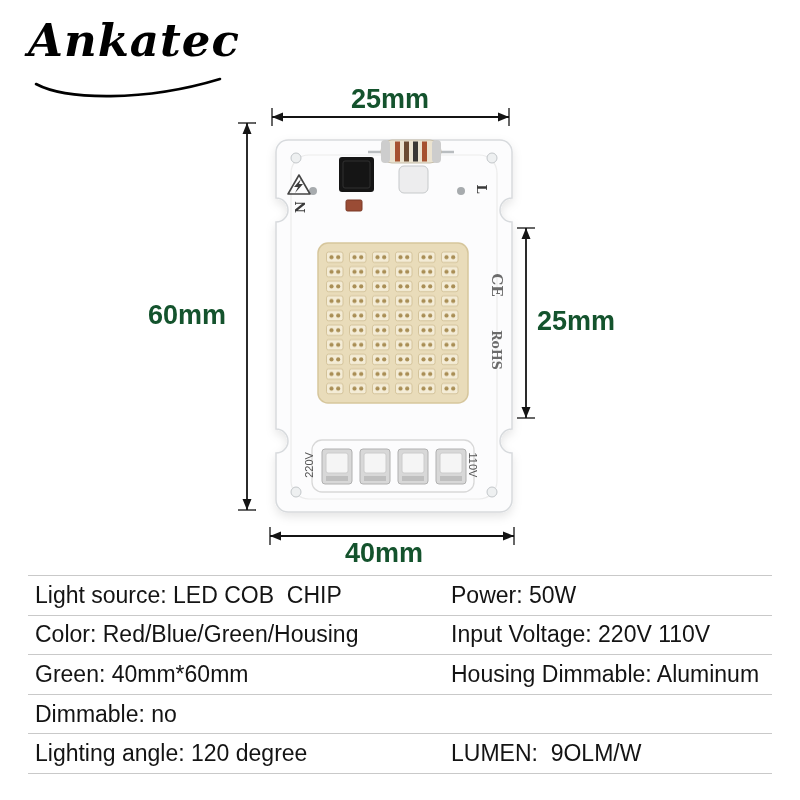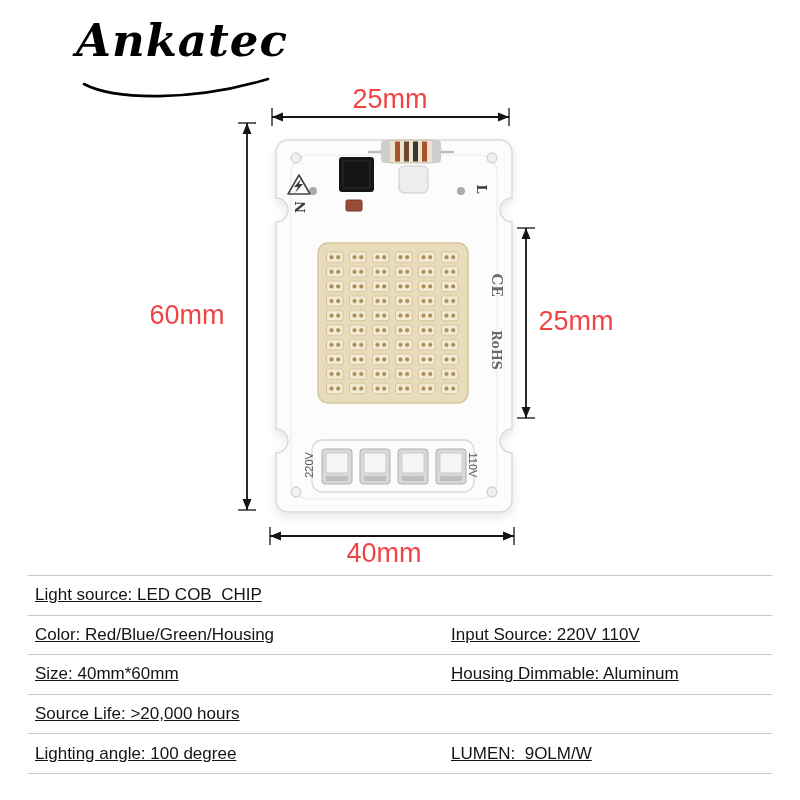--- a/index.html
+++ b/index.html
@@ -3,42 +3,42 @@
 <meta charset="utf-8">
 <title>Product Spec</title>
 <style>
   html,body{margin:0;padding:0;}
   body{background:#ffffff;}
   .page{
     position:relative;width:800px;height:800px;background:#ffffff;
     font-family:"Liberation Sans",sans-serif;color:#141414;overflow:hidden;
   }
   
-  .logo{position:absolute;left:28px;top:16px;width:210px;height:80px;margin-left:48px;}
+  .logo{position:absolute;left:28px;top:16px;width:210px;height:80px;}
   .logo-text{
     font-family:"DejaVu Serif",serif;font-style:italic;font-weight:700;
     font-size:45px;letter-spacing:1px;color:#000;line-height:1.1;
   }
   .logo-swash{position:absolute;left:4px;top:60px;}
   
   .figure-svg{position:absolute;left:0;top:0;}
   .dim-label{
     position:absolute;transform:translateX(-50%);
-    font-size:27px;font-weight:400;color:#ef4444;white-space:nowrap;
+    font-size:27px;font-weight:700;color:#14532d;white-space:nowrap;
   }
   
   .spec-table{
     position:absolute;left:28px;top:575px;width:744px;height:198px;
     display:flex;flex-direction:column;border-top:1px solid #c9c9c9;
   }
   .spec-row{
     flex:1;display:grid;grid-template-columns:416px 1fr;
     border-bottom:1px solid #c9c9c9;align-items:center;
   }
-  .spec-cell{font-size:17px;color:#141414;padding-left:7px;white-space:pre;text-decoration:underline;}
+  .spec-cell{font-size:23px;color:#141414;padding-left:7px;white-space:pre;}
 </style>
 </head>
 <body>
 
 <div class="page">
 
   <div class="logo">
     <div class="logo-text">Ankatec</div>
     <svg class="logo-swash" width="195" height="28" viewBox="0 0 195 28">
       <path d="M4 8 C 34 24, 112 26, 188 3" fill="none" stroke="#000" stroke-width="2.6" stroke-linecap="round"></path>
@@ -162,31 +162,32 @@
   </svg>
 
   <div class="dim-label" style="left:390px;top:84px;">25mm</div>
   <div class="dim-label" style="left:187px;top:300px;">60mm</div>
   <div class="dim-label" style="left:576px;top:306px;">25mm</div>
   <div class="dim-label" style="left:384px;top:538px;">40mm</div>
 
   <div class="spec-table">
     <div class="spec-row">
       <div class="spec-cell">Light source: LED COB  CHIP</div>
+      <div class="spec-cell">Power: 50W</div>
     </div>
     <div class="spec-row">
       <div class="spec-cell">Color: Red/Blue/Green/Housing</div>
-      <div class="spec-cell">Input Source: 220V 110V</div>
+      <div class="spec-cell">Input Voltage: 220V 110V</div>
     </div>
     <div class="spec-row">
-      <div class="spec-cell">Size: 40mm*60mm</div>
+      <div class="spec-cell">Green: 40mm*60mm</div>
       <div class="spec-cell">Housing Dimmable: Aluminum</div>
     </div>
     <div class="spec-row">
-      <div class="spec-cell">Source Life: &gt;20,000 hours</div>
+      <div class="spec-cell">Dimmable: no</div>
     </div>
     <div class="spec-row">
-      <div class="spec-cell">Lighting angle: 100 degree</div>
+      <div class="spec-cell">Lighting angle: 120 degree</div>
       <div class="spec-cell">LUMEN:  9OLM/W</div>
     </div>
   </div>
 
 </div>
 
 </body></html>

